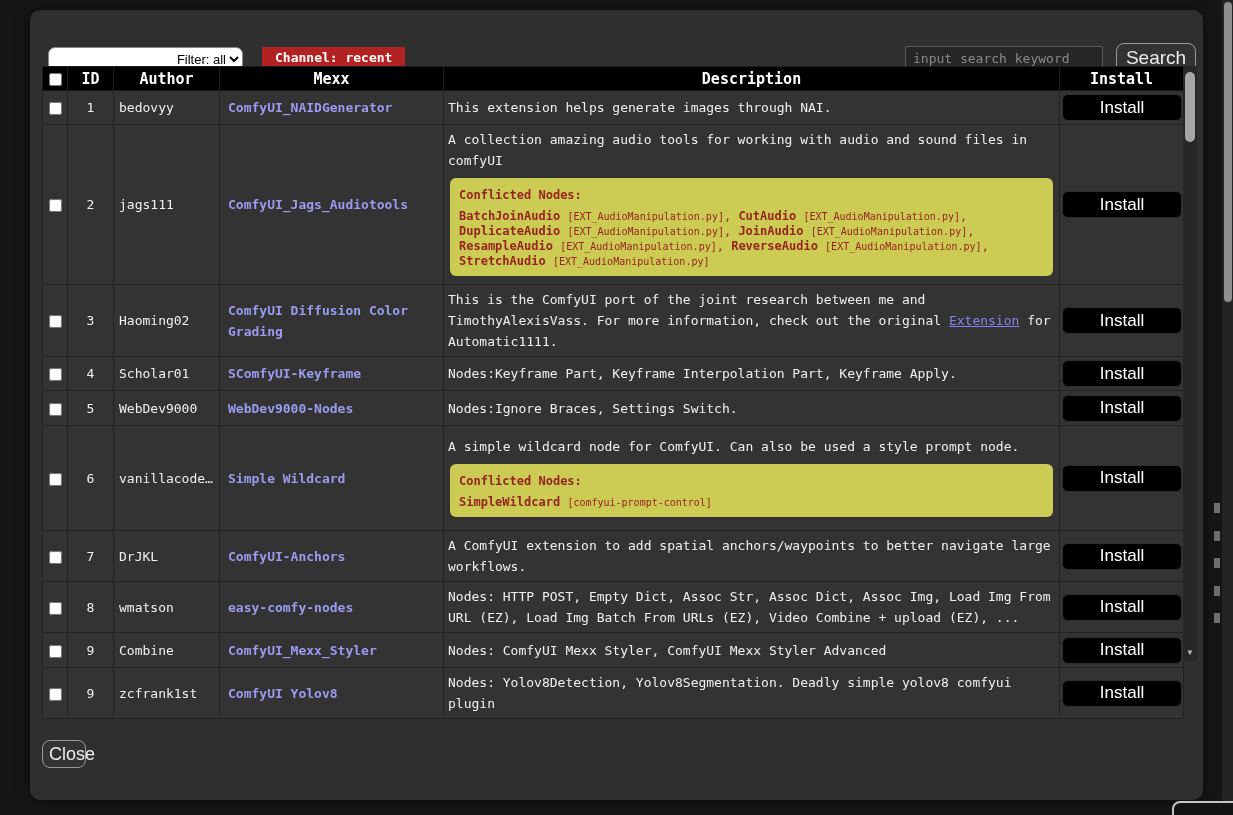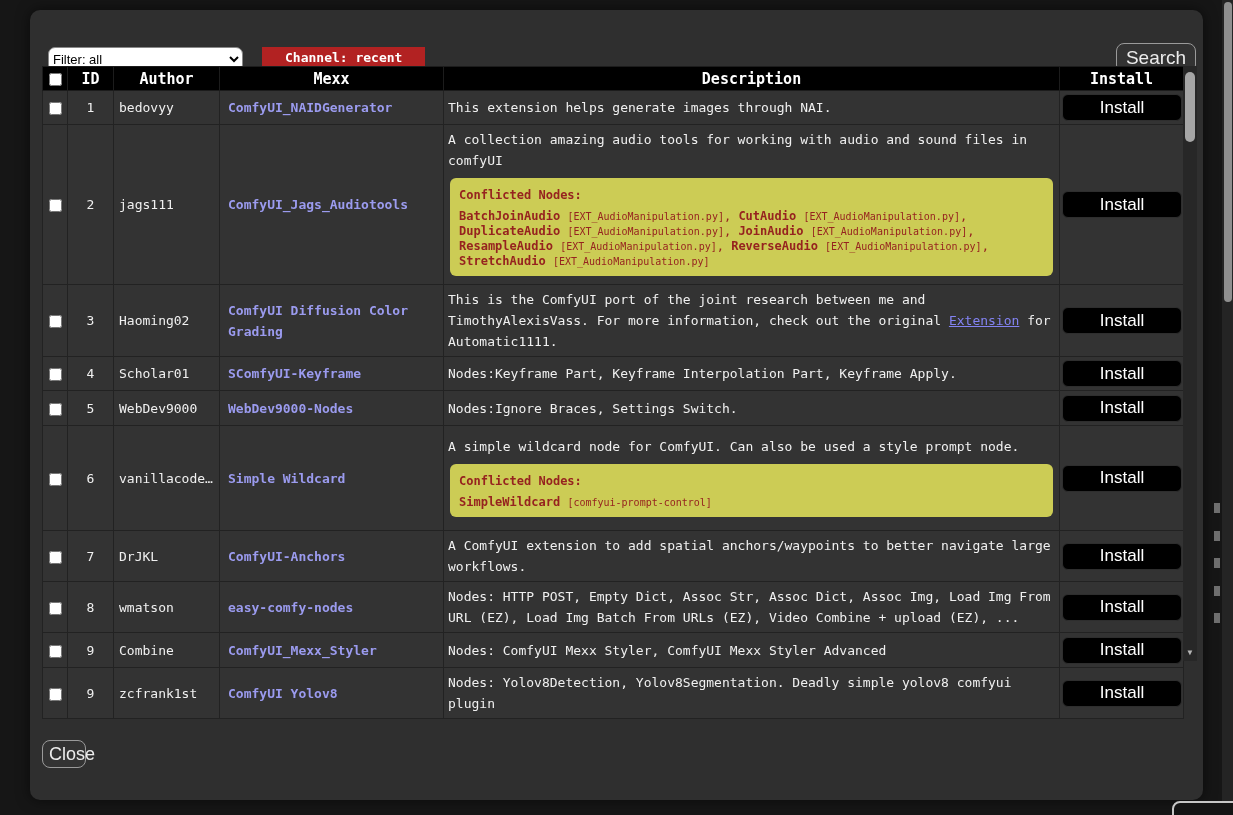--- a/index.html
+++ b/index.html
@@ -11,25 +11,25 @@
   }
   .dialog {
     position:absolute; left:30px; top:10px; width:1173px; height:790px;
     background:#2f2f2f; border-radius:10px;
     box-shadow:0 0 14px rgba(0,0,0,.55);
   }
   
   .filter-select {
     position:absolute; left:18px; top:37px; width:195px; height:25px;
     font:13px "Liberation Sans", sans-serif; background:#fff; color:#000;
-    border:1px solid #888; border-radius:7px;
+    border:1px solid #888; border-radius:7px;text-align:right;
   }
   .channel-badge {
     position:absolute; left:232px; top:37px; height:22px; line-height:22px;
-    padding:0 23px; background:var(--badge-bg,#b22222); color:#fff;
+    padding:0 13px; background:var(--badge-bg,#b22222); color:#fff;
     font-weight:bold; font-size:13px; border-radius:0;
   }
   .search-input {
     position:absolute; left:875px; top:36px; width:198px; height:25px;
     background:#262626; border:1px solid #585858; border-radius:2px;
     color:#ccc; font:13px "DejaVu Sans Mono", monospace; padding:0 7px;
   }
   .search-input::placeholder { color:#8a8a8a; }
   .btn {
     background:#333333; border:1px solid #9a9a9a; border-radius:8px;
@@ -88,20 +88,21 @@
     background:#141414; border:2px solid #c6c6c6; border-radius:8px;
   }
 </style>
 </head>
 <body>
 
 <div class="dialog">
 
   <select class="filter-select" id="filter-select"><option>Filter: all</option></select>
   <span class="channel-badge">Channel: recent</span>
+  <input class="search-input" type="text" placeholder="input search keyword" style="">
   <button class="btn search-btn">Search</button>
 
   <div class="table-wrap">
     <table>
       <colgroup>
         <col style="width:25px">
           <col style="width:46px">
           <col style="width:106px">
         <col style="width:224px">
           <col style="width:616px">

